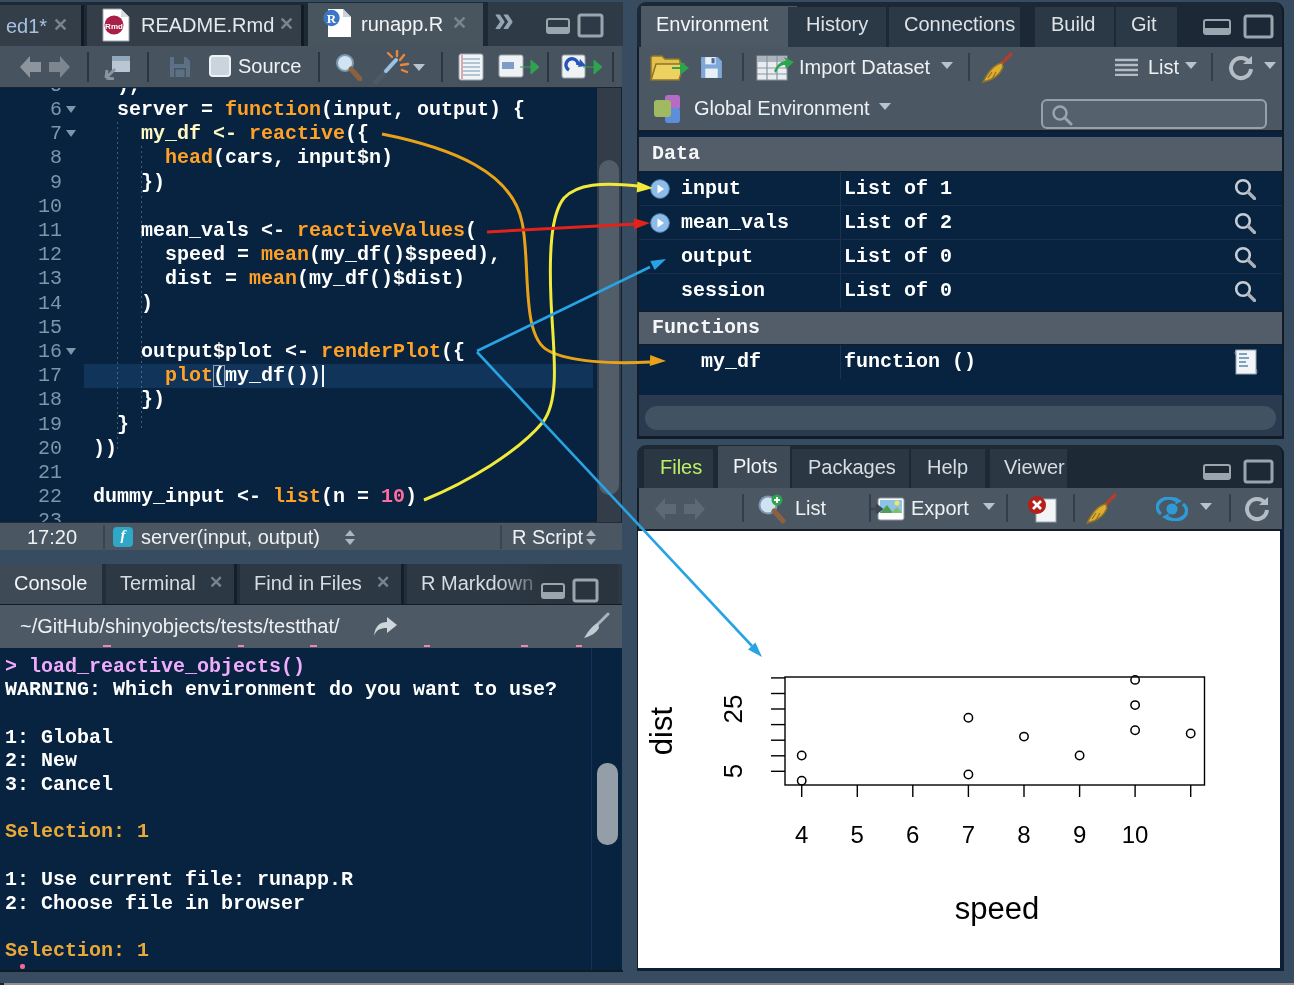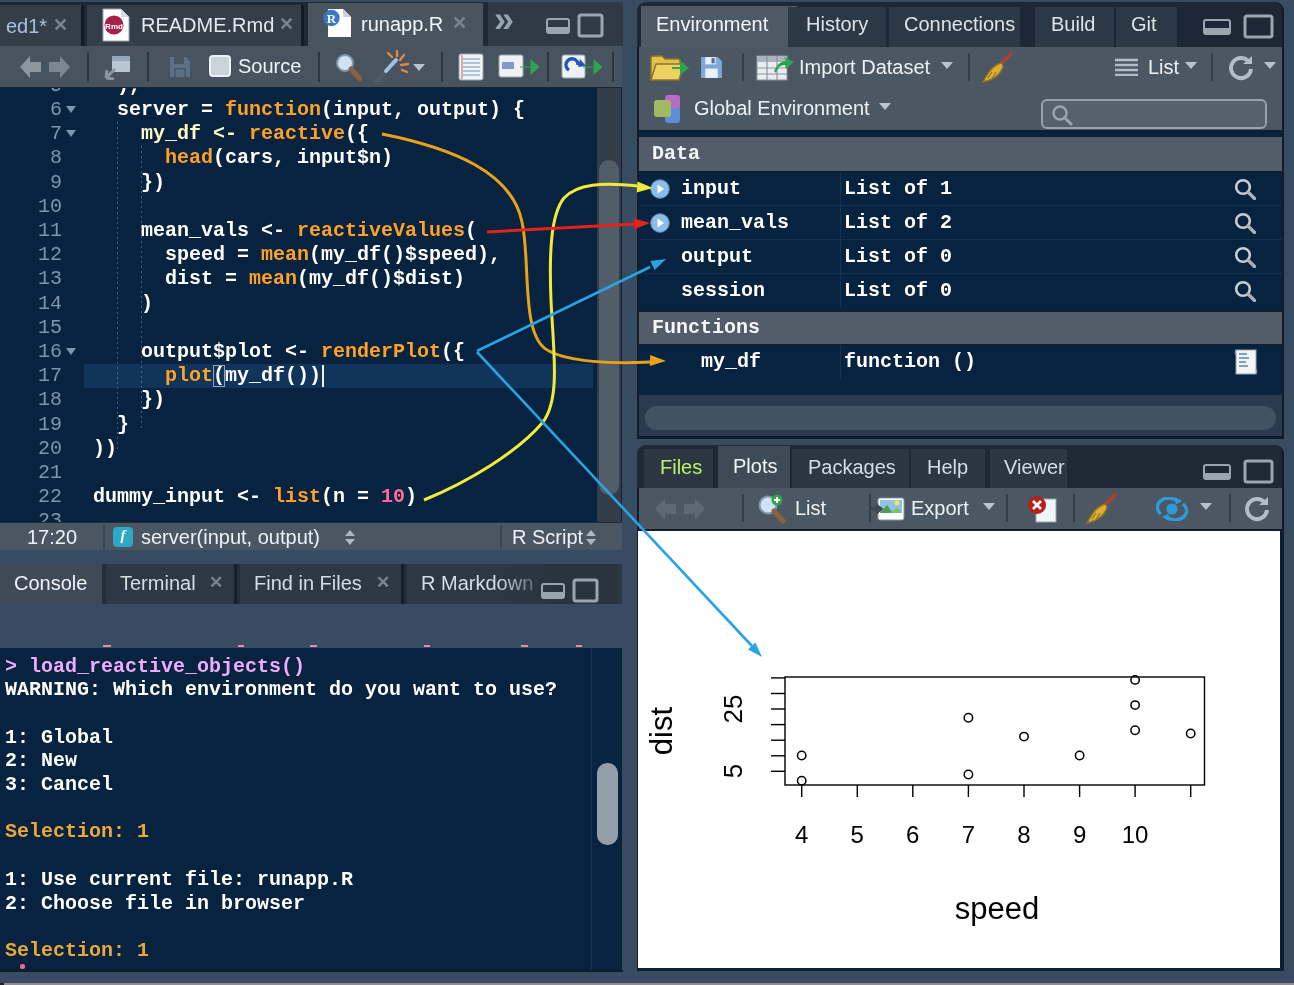--- a/index.html
+++ b/index.html
@@ -205,20 +205,30 @@
       <div class="abs" style="left:90px;top:0;width:123px;height:40px;background:linear-gradient(to right, rgba(44,57,69,0), #2a343f 45%);"></div>
     </div>
     <svg class="abs" style="left:541px;top:14px;" width="58" height="25" viewBox="0 0 58 25">
       <rect x="1" y="6" width="22" height="14" rx="2" fill="none" stroke="#9aa5ad" stroke-width="2"></rect>
       <rect x="2" y="14" width="20" height="5" fill="#9aa5ad"></rect>
       <rect x="33" y="2" width="23" height="21" rx="2" fill="none" stroke="#9aa5ad" stroke-width="3"></rect>
     </svg>
     <div class="abs" style="left:618px;top:0px;width:4px;height:40px;background:#2c3945;"></div>
   </div>
 
+  <div class="abs" style="left:0;top:604px;width:622px;height:44px;background:#4d5a66;border-top:1px solid #121b26;">
+    <span class="abs" style="left:20px;top:10px;color:#eef1f3;font-size:20px;">~/GitHub/shinyobjects/tests/testthat/</span>
+    <svg class="abs" style="left:372px;top:11px;" width="26" height="22" viewBox="0 0 26 22">
+      <path d="M2 20 C3 10 8 6 15 6 V1 L25 9 L15 17 V12 C8 12 4 14 2 20 Z" fill="#cfd6dc"></path>
+    </svg>
+    <svg class="abs" style="left:580px;top:7px;" width="30" height="30" viewBox="0 0 30 30">
+      <path d="M28 2 L17 13" stroke="#aab3bc" stroke-width="3" stroke-linecap="round"></path>
+      <path d="M18 11 C13 13 9 18 4 26 C11 24 16 21 19 16 Z" fill="#c3cbd2"></path>
+    </svg>
+  </div>
 
   <div class="abs" style="left:103px;top:645px;width:8px;height:2px;background:#ee86ad;"></div>
     <div class="abs" style="left:238px;top:645px;width:6px;height:2px;background:#ee86ad;"></div>
     <div class="abs" style="left:310px;top:645px;width:7px;height:2px;background:#ee86ad;"></div>
     <div class="abs" style="left:424px;top:645px;width:6px;height:2px;background:#ee86ad;"></div>
     <div class="abs" style="left:521px;top:645px;width:7px;height:2px;background:#ee86ad;"></div>
     <div class="abs" style="left:576px;top:645px;width:6px;height:2px;background:#ee86ad;"></div>
 
   <div class="abs" style="left:0;top:648px;width:622px;height:322px;background:#07233f;overflow:hidden;" id="consolearea">
       <div class="abs" style="left:0;top:0;width:600px;height:325px;overflow:hidden;font-family:'Liberation Mono',monospace;font-weight:bold;font-size:20px;">

